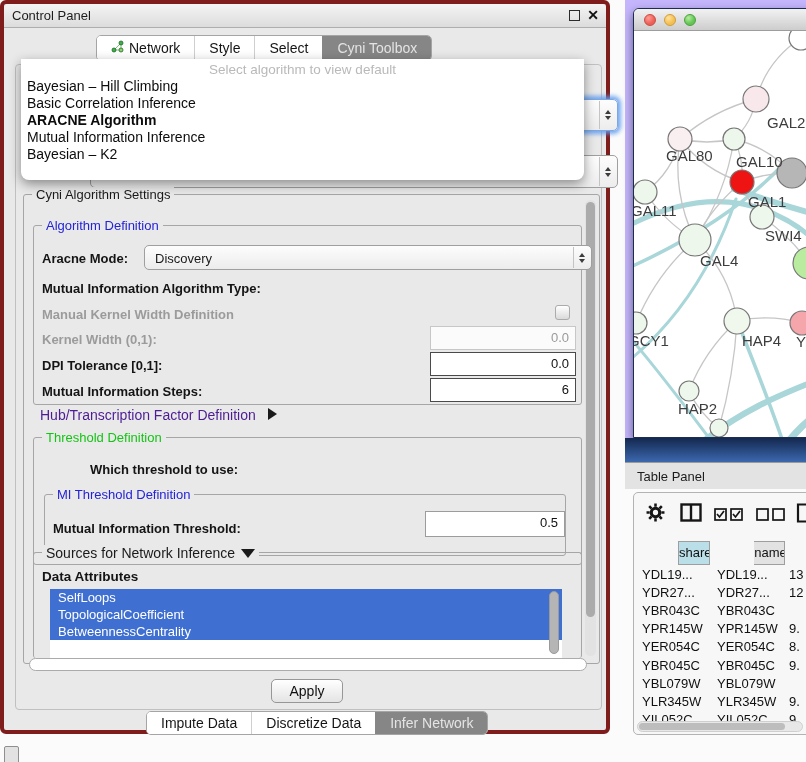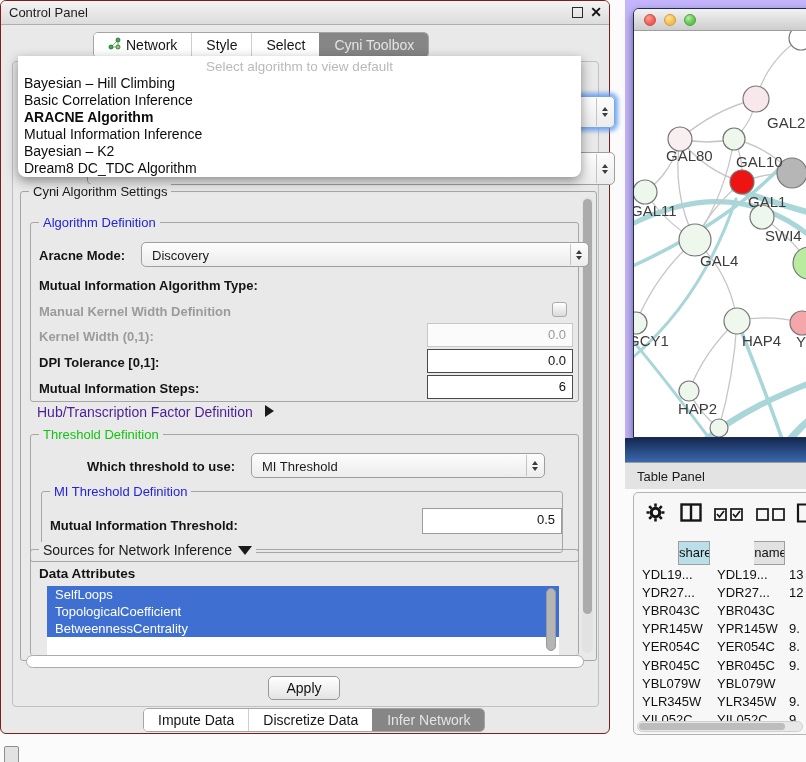--- a/index.html
+++ b/index.html
@@ -2,21 +2,21 @@
 <html><head>
 <meta charset="utf-8">
 <style>
   * { box-sizing:border-box; margin:0; padding:0; }
   html,body { width:806px; height:762px; overflow:hidden; background:#fbfbfb;
     font-family:"Liberation Sans", sans-serif; }
   .abs { position:absolute; }
 
   
   #control-window { left:0; top:5; width:610px; height:734px; background:#e9e9e9;
-    border:1px solid #7f1d1d; border-radius:6px; }
+    border:4px solid #7f1d1d; border-radius:6px; }
   #cp-titlebar { left:0; top:0; right:0; height:24px;
     background:linear-gradient(#f4f4f4,#dcdcdc); border-bottom:1px solid #aeaeae;
     border-radius:5px 5px 0 0; }
   #cp-title { left:8px; top:4px; font-size:13px; color:#1c1c1c; }
   #cp-float { right:26px; top:6px; width:11px; height:11px; border:1.5px solid #2b2b2b; background:transparent; }
   #cp-close { right:7px; top:3px; font-size:14px; font-weight:bold; color:#111; }
 
   
   #top-tabs { left:92px; top:31px; height:26px; display:flex; background:#fff;
     border:1px solid #a5a5a5; border-radius:5px; overflow:hidden; }
@@ -180,21 +180,20 @@
       </span>
   </div>
 
   <div class="abs" id="algo-popup">
     <div id="algo-placeholder">Select algorithm to view default</div>
     <div class="algo-item">Bayesian – Hill Climbing</div>
     <div class="algo-item">Basic Correlation Inference</div>
     <div class="algo-item bold">ARACNE Algorithm</div>
     <div class="algo-item">Mutual Information Inference</div>
     <div class="algo-item">Bayesian – K2</div>
-    <div class="algo-item">Dream8 DC_TDC Algorithm</div>
   </div>
 
   <div class="grp" id="settings-group">
     <span class="lg">Cyni Algorithm Settings</span>
     <div id="settings-vsb">
         <div class="thumb"></div>
       </div>
 
     <div class="grp" id="grp-algodef">
       <span class="lg blue">Algorithm Definition</span>
@@ -218,27 +217,20 @@
     </div>
 
     <span class="abs" style="left:16px; top:212px; font-size:14px; color:#4c1d95;">
       <span>Hub/Transcription Factor Definition</span>
       <span class="tri-r"></span>
     </span>
 
     <div class="grp" id="grp-threshold">
       <span class="lg green">Threshold Definition</span>
       <span class="fl" style="left:56px; top:24px;">Which threshold to use:</span>
-      <div class="combo" style="left:204px; top:18px; width:294px; height:25px;">
-        <span class="cval">MI Threshold</span>
-        <span class="arr">
-            <i></i>
-            <b></b>
-          </span>
-      </div>
       <div class="grp" id="grp-midef">
         <span class="lg blue">MI Threshold Definition</span>
         <span class="fl" style="left:8px; top:26px;">Mutual Information Threshold:</span>
         <span class="inp lite" style="left:380px; top:16px; width:140px; height:26px;">0.5</span>
       </div>
     </div>
 
     <div class="grp" id="grp-sources">
       <span class="lg" style="font-size:14px;"><span>Sources for Network Inference</span><span class="tri-d"></span></span>
       <span class="fl" style="left:8px; top:16px; font-size:13.5px;">Data Attributes</span>

